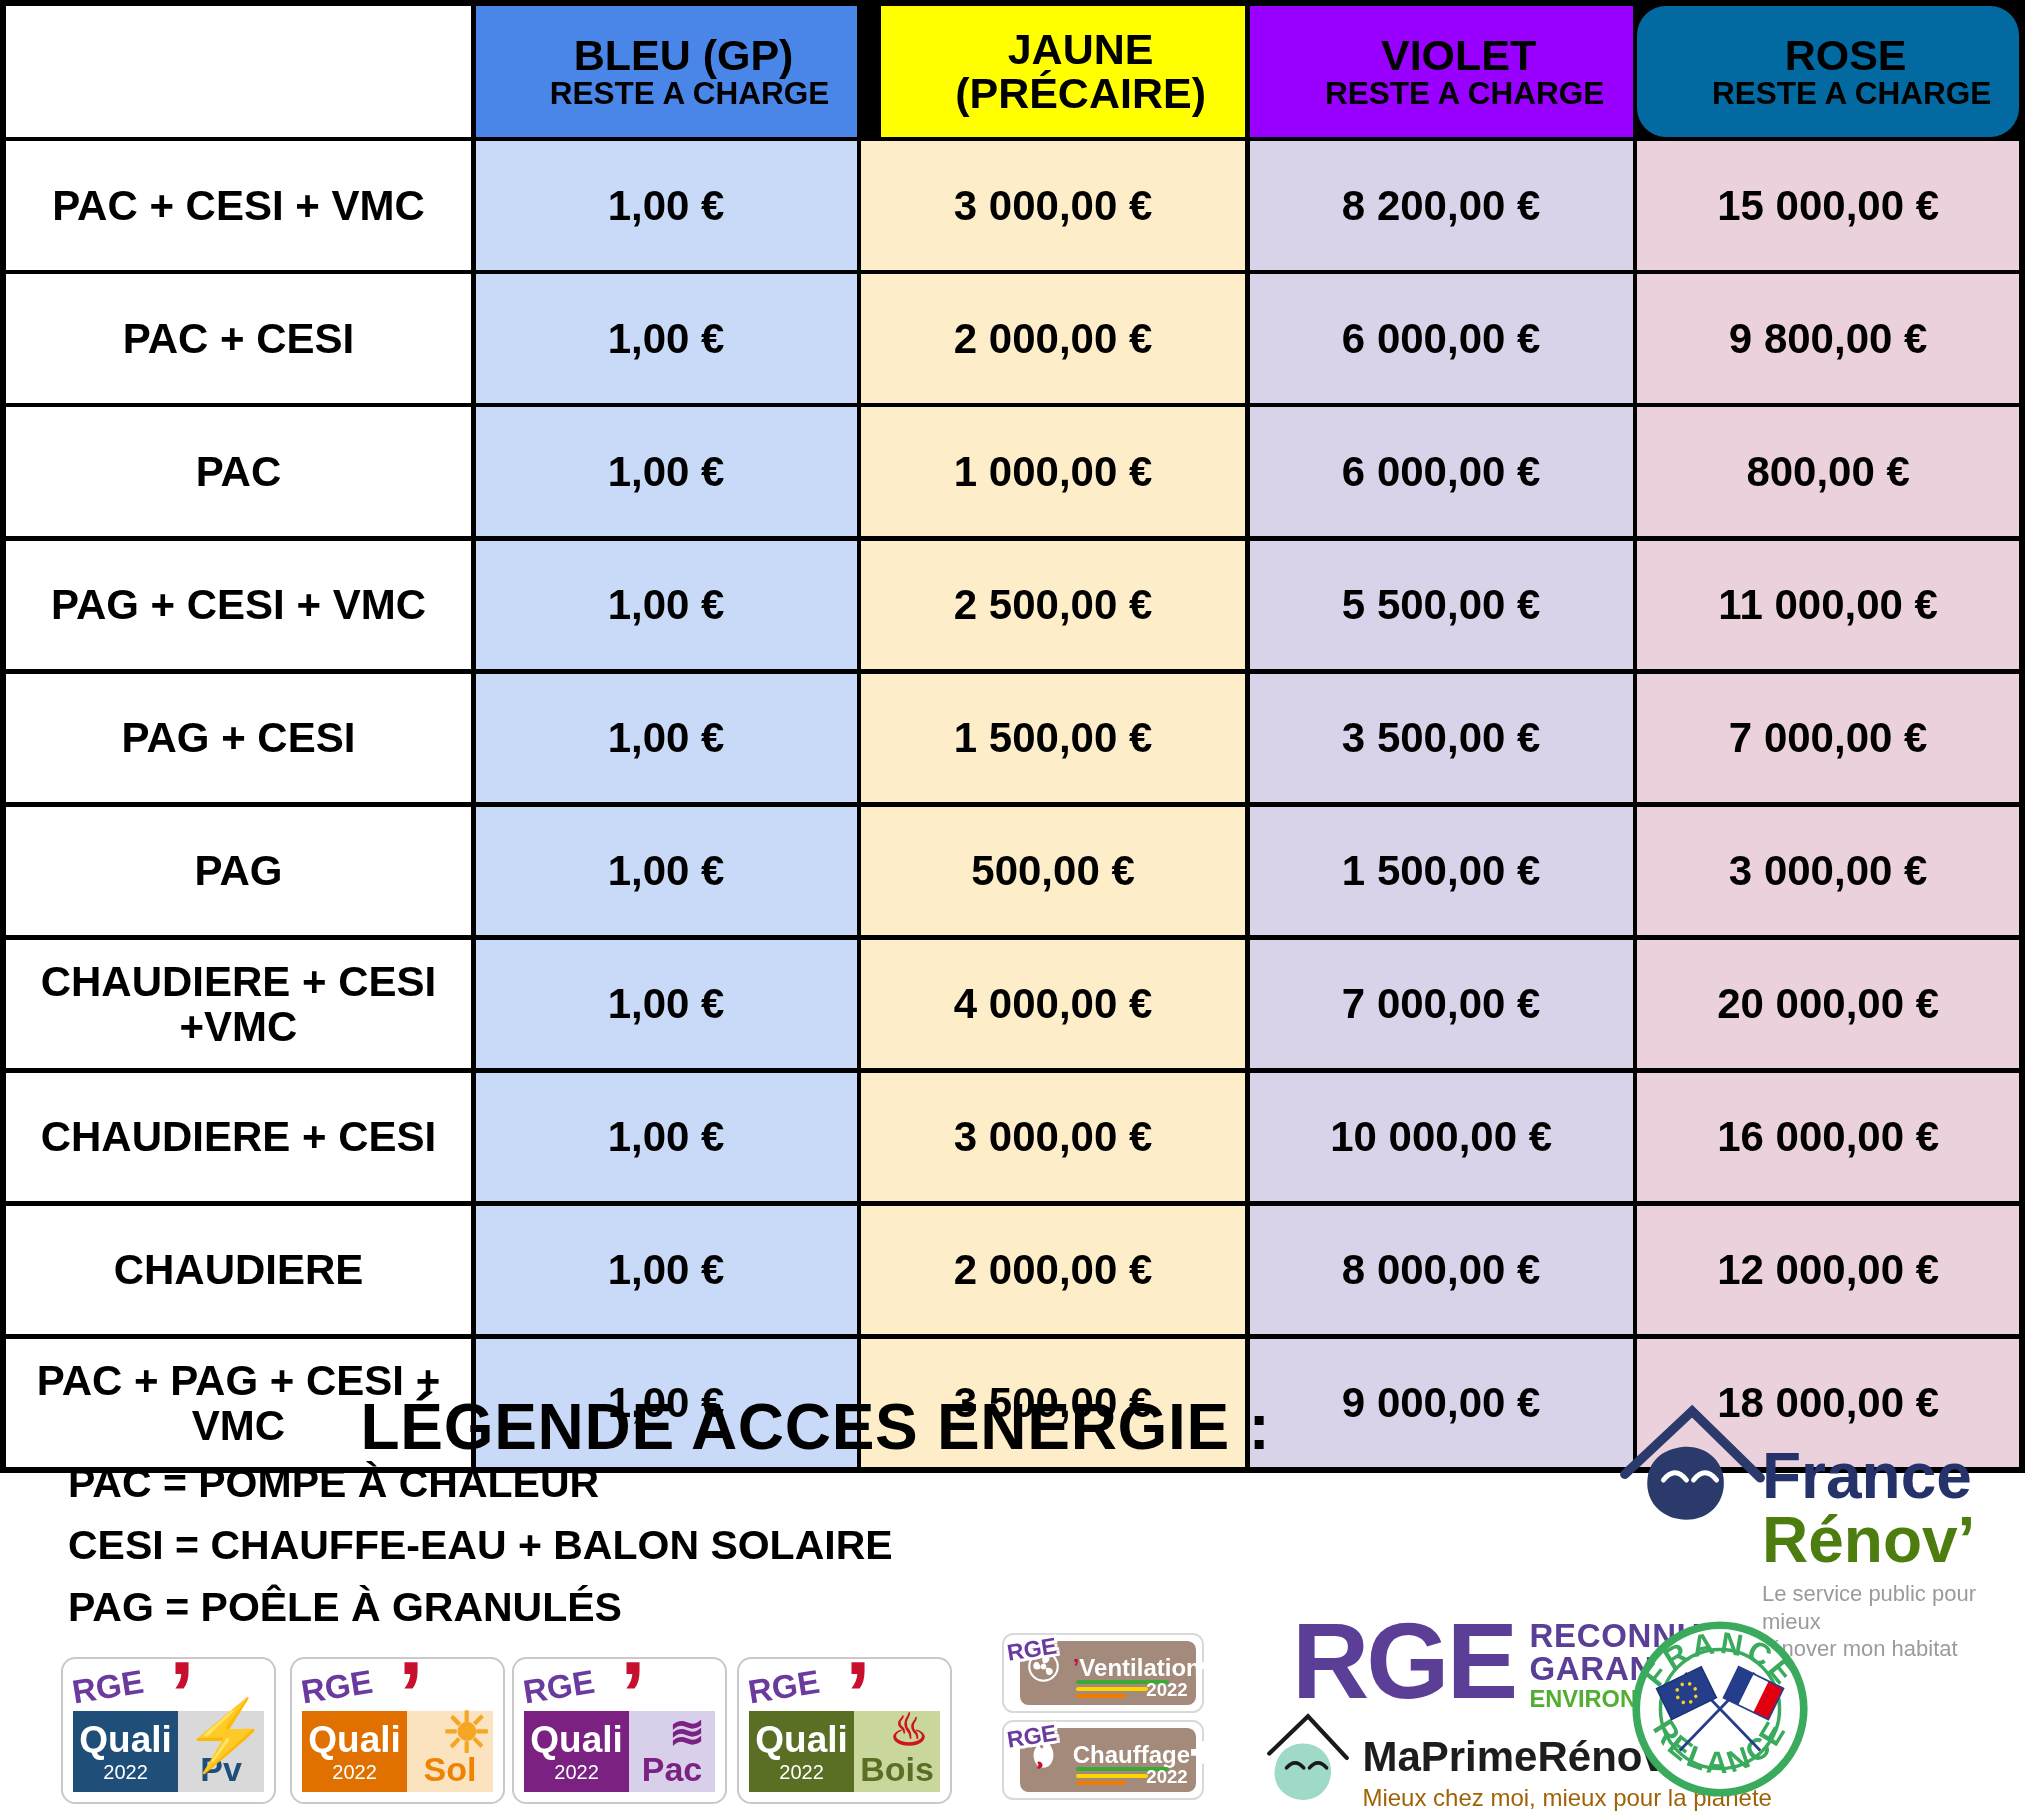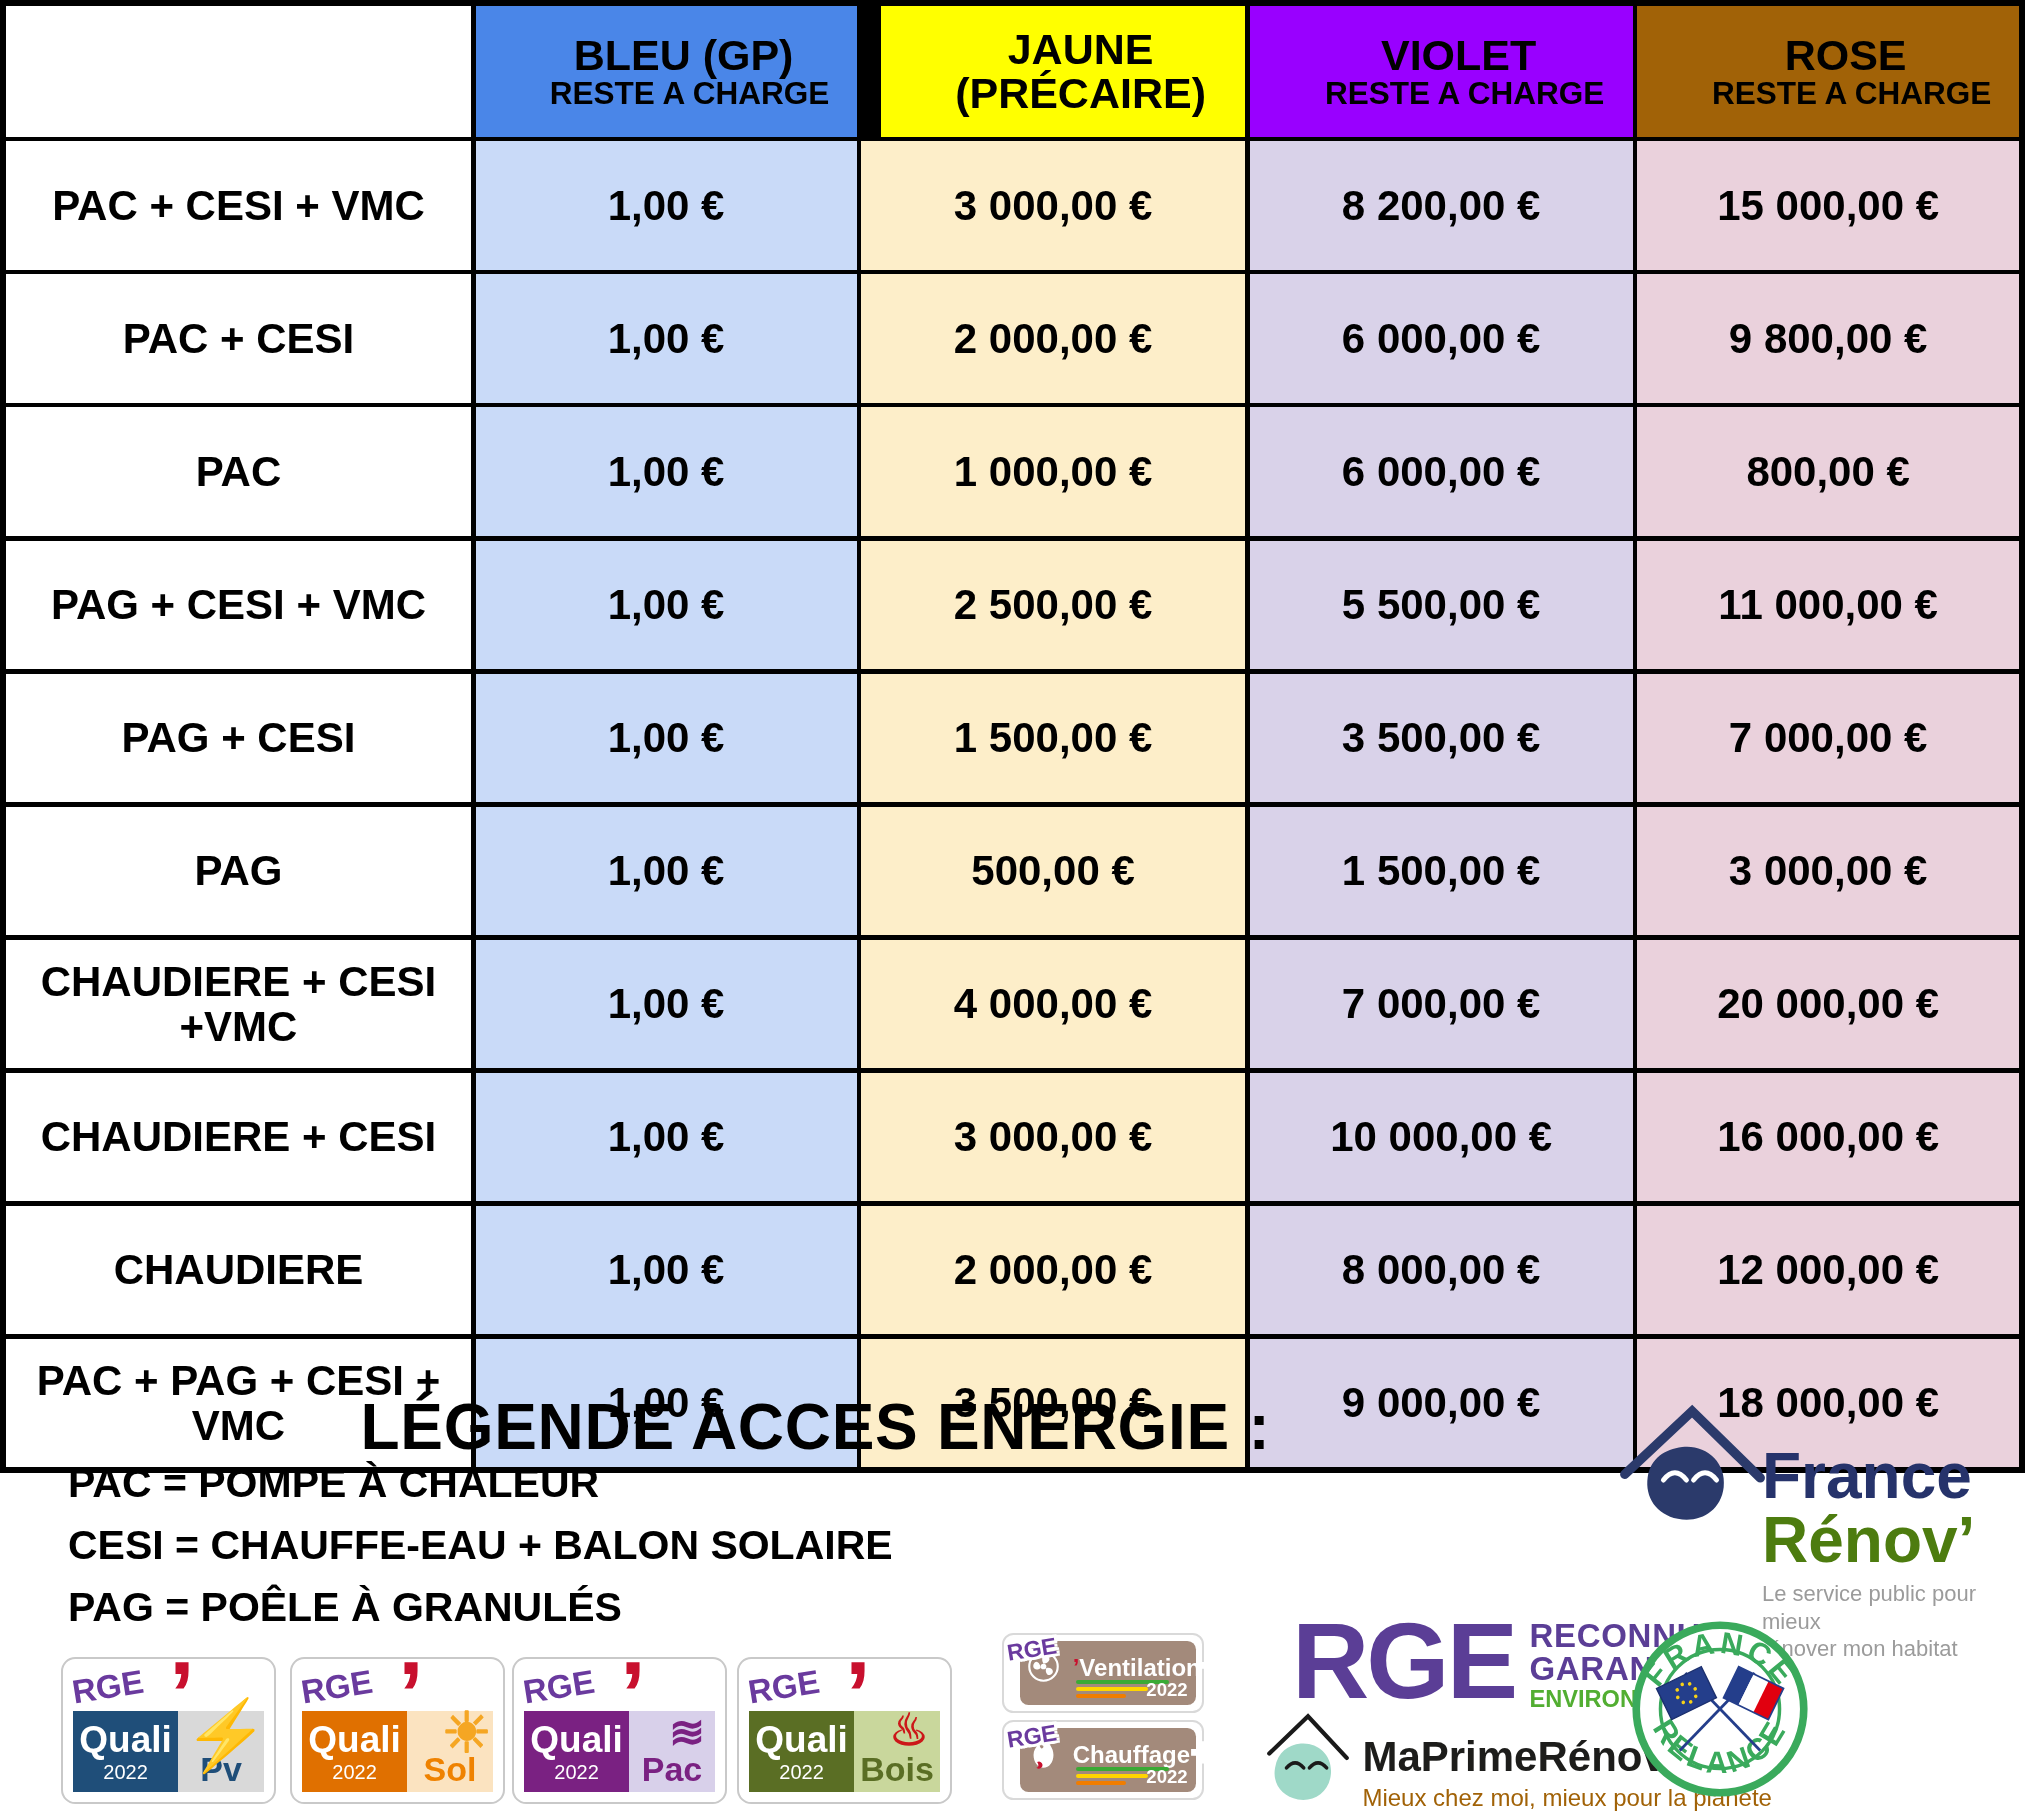--- a/index.html
+++ b/index.html
@@ -17,21 +17,21 @@
     background:#000;gap:4.3px;padding:5.7px;
   }
   .cell{display:flex;align-items:center;justify-content:center;text-align:center;font-weight:bold;}
   .corner{background:#fff;}
   .head{flex-direction:column;line-height:1.04;padding-left:35px;}
   .h1{font-size:43px;font-weight:bold;}
   .h2{font-size:31.5px;font-weight:bold;margin-left:12px;}
   .head-bleu{background:#4a86e8;}
   .head-jaune{background:#ffff00;margin-left:20px;}
   .head-violet{background:#9900ff;}
-  .head-rose{background:#a16207;}
+  .head-rose{background:#0369a1;border-radius:29px;}
   .label{background:#fff;font-size:42px;line-height:1.08;padding:0 10px;}
   .val{font-size:42px;}
   .col-bleu{background:#c9daf8;}
   .col-jaune{background:#fdeec9;}
   .col-violet{background:#d9d2e9;}
   .col-rose{background:#ead1dc;}
 
   
   #legend-title{
     position:absolute;left:100px;top:1390px;width:1431px;text-align:center;

